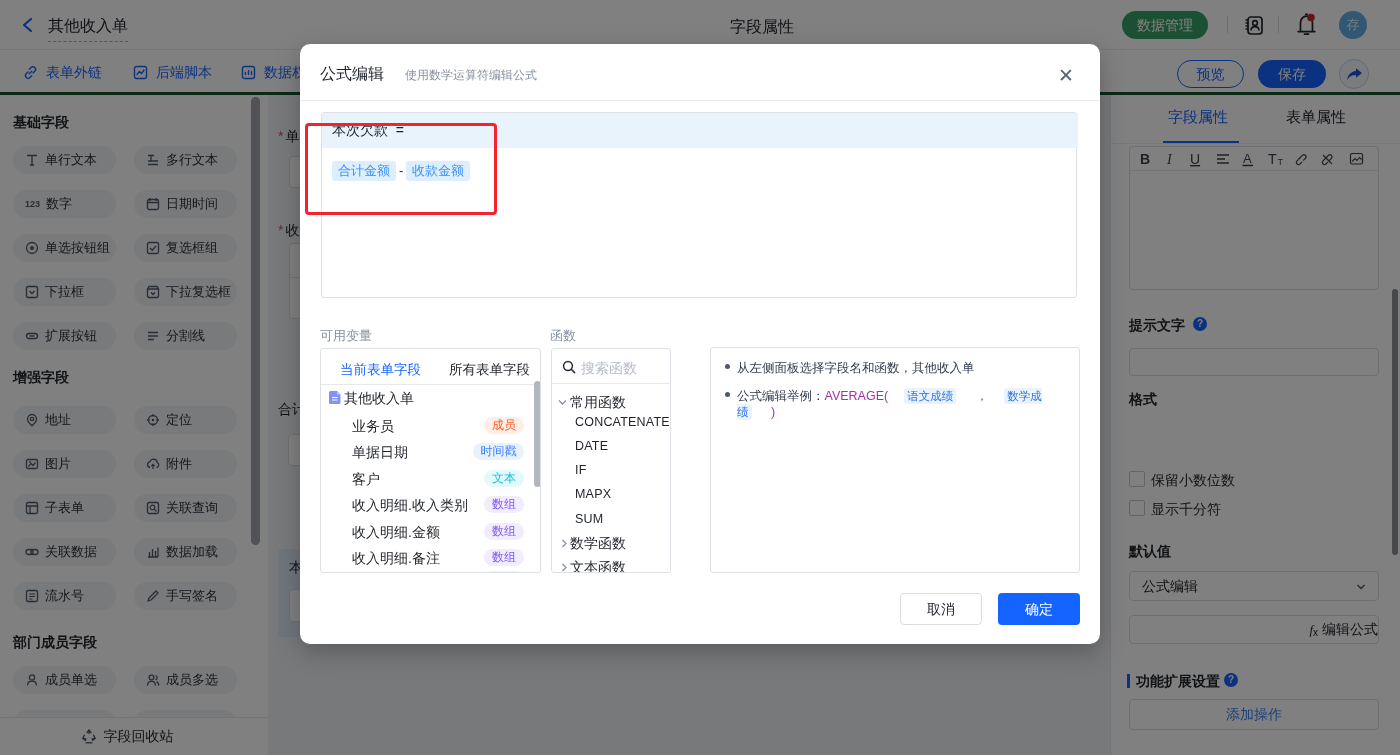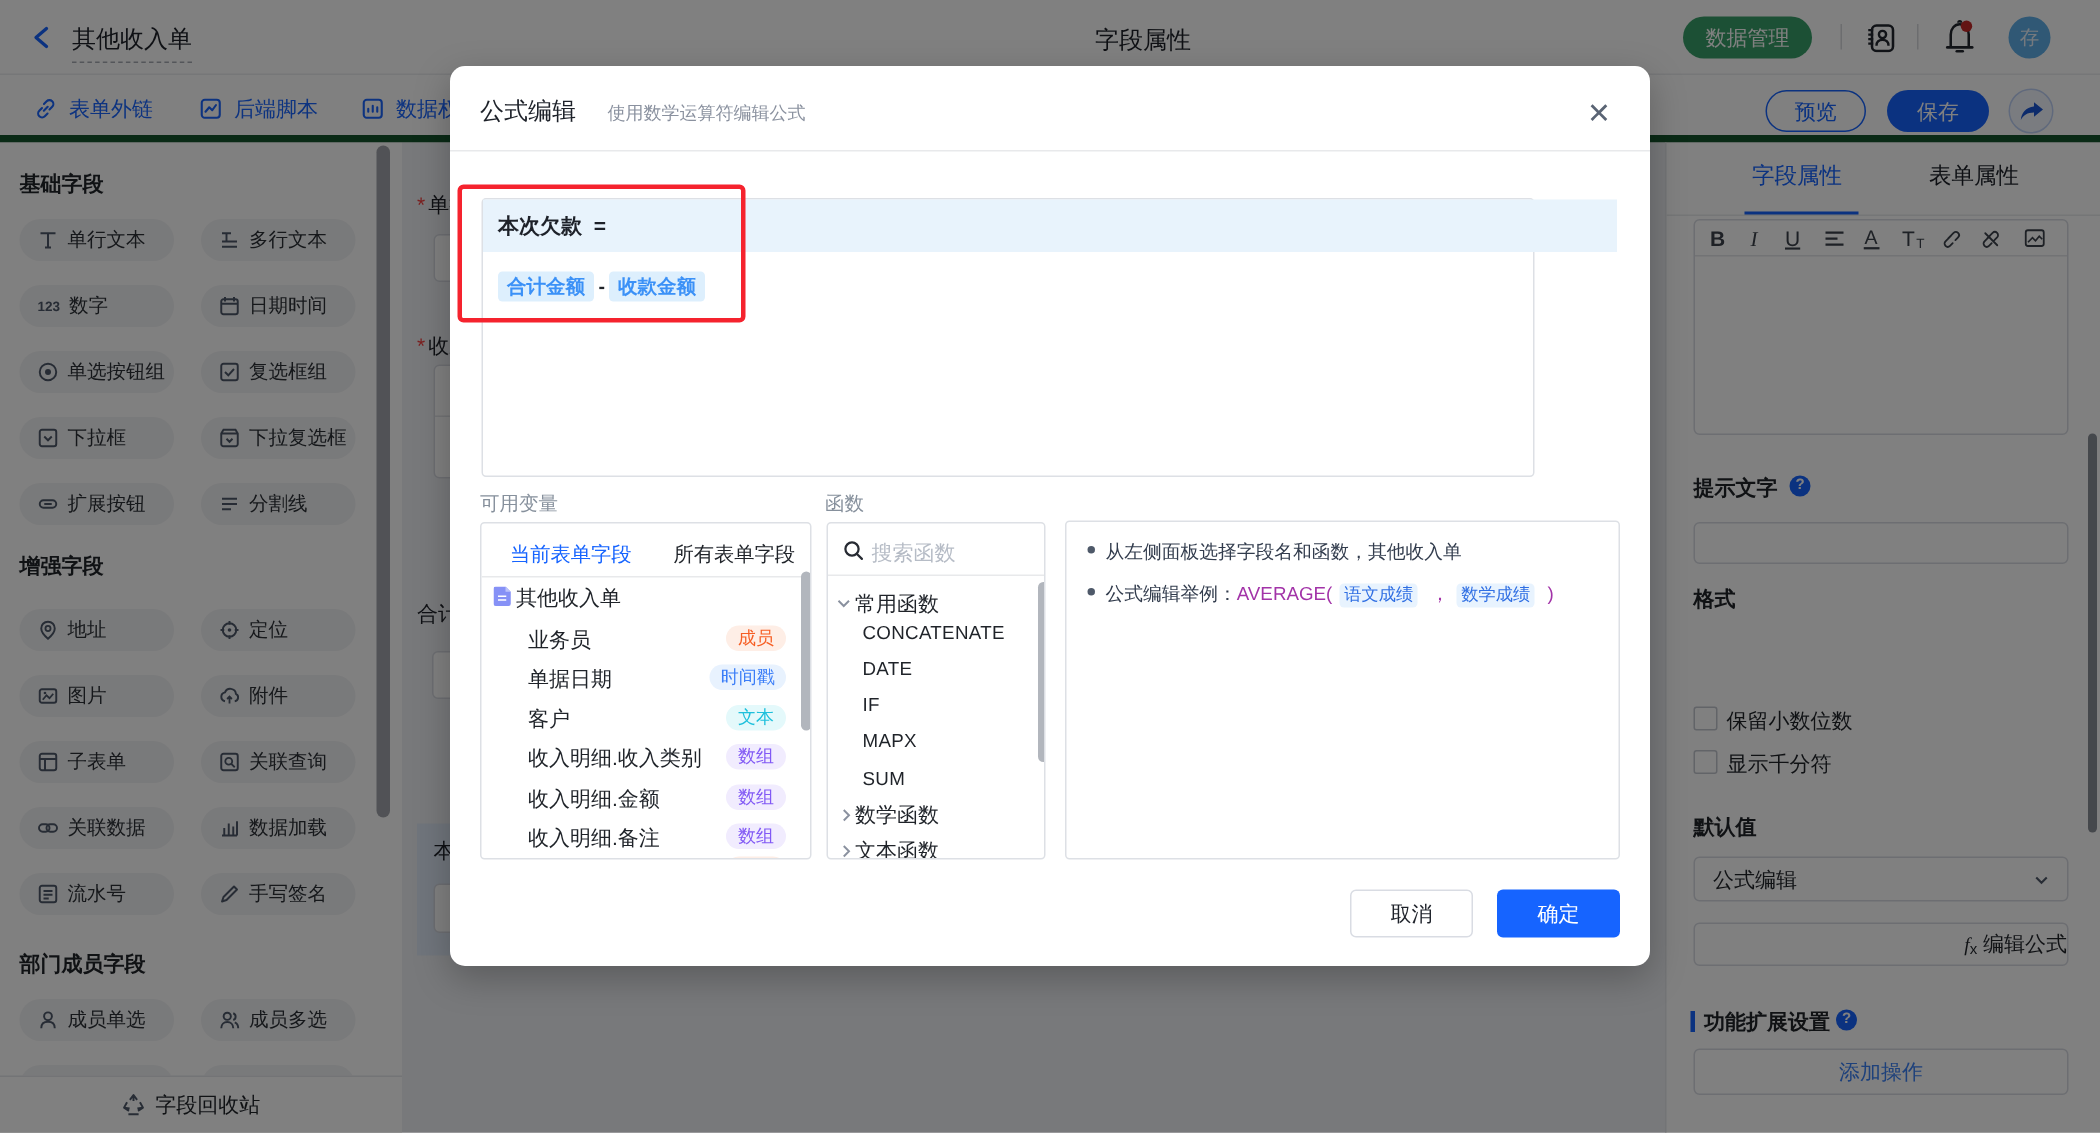--- a/index.html
+++ b/index.html
@@ -17,21 +17,21 @@
 .navtab { position:absolute; top:17px; font-size:16px; color:#1d2129; }
 .navtab.on { color:#1664ff;margin-top:40px; }
 #grnbtn { position:absolute; left:1122px; top:11px; width:86px; height:28px; background:#38a169;
   border-radius:14px; color:#fff; font-size:14px; text-align:center; line-height:28px; }
 .vsep { position:absolute; top:16px; width:1px; height:17px; background:#d8dadd; }
 #avatar { position:absolute; left:1339px; top:11px; width:28px; height:28px; border-radius:50%;
   background:#5fb0ea; color:#eaf2fb; font-size:13px; text-align:center; line-height:28px; }
 
 
 #toolbar { position:absolute; left:0; top:50px; width:1400px; height:45px; background:#fff;
-  border-bottom:5px solid #14532d; }
+  border-bottom:3px solid #14532d; }
 .tlink { position:absolute; top:0; height:45px; display:flex; align-items:center; gap:8px;
   color:#1a66ff; font-size:14px; }
 .pill { position:absolute; top:10px; height:28px; border-radius:14px; font-size:14px;
   text-align:center; line-height:26px; }
 #btn-prev { left:1177px; width:67px; border:1px solid #1664ff; color:#1664ff; background:#fff; }
 #btn-save { left:1258px; width:68px; background:#1664ff; color:#fff; line-height:28px; }
 #btn-share { position:absolute; left:1339px; top:9px; width:30px; height:30px; border-radius:50%;
   border:1px solid #bfd2f7; background:#f4f8ff; }
 
 
@@ -76,34 +76,34 @@
 #pg-scroll { position:absolute; left:1392px; top:289px; width:6px; height:266px; border-radius:3px;
   background:#8a8f99; }
 
 
 #modal { position:absolute; left:300px; top:44px; width:800px; height:600px; background:#fff;
   border-radius:10px; box-shadow:0 8px 24px rgba(0,0,0,0.25); }
 #m-head { position:absolute; left:0; top:0; width:800px; height:57px; border-bottom:1px solid #e8e9eb; }
 #m-title { position:absolute; left:20px; top:20px; font-size:16px; color:#1d2129; }
 #m-sub { position:absolute; left:105px; top:23px; font-size:12px; color:#8a919f; }
 #m-close { position:absolute; left:758px; top:20px; font-size:19px; color:#5a6474; }
-#editor { position:absolute; left:21px; top:88px; width:702px; height:186px;
-  border:1px solid #dde0e5; border-radius:3px; background:#fff;font-weight:bold; }
+#editor { position:absolute; left:21px; top:68px; width:756px; height:186px;
+  border:1px solid #dde0e5; border-radius:3px; background:#fff; }
 #ed-head { position:absolute; left:0; top:0; width:756px; height:35px; background:#e8f3fc;
   font-size:14px; color:#1d2129; line-height:35px; padding-left:10px; }
 .fchip { position:absolute; height:20px; background:#ddeffd; border-radius:3px; color:#3b91f7;
   font-size:13px; line-height:20px; text-align:center; }
 #redbox { position:absolute; left:5px; top:79px; width:192px; height:92px;
   border:3px solid #f5232e; border-radius:4px; }
 .plabel { position:absolute; font-size:13px; color:#86909c; }
 .pbox { position:absolute; border:1px solid #dde0e5; border-radius:3px; background:#fff; overflow:hidden; }
 .mtext { font-size:14px; color:#1f2329; }
 .tagp { position:absolute; height:17px; border-radius:9px; font-size:12px; line-height:17px;
   text-align:center; }
-.exchip { background:#e8f3fe; color:#306fe3; border-radius:3px; padding:2px 3px; margin:0 5px; font-size:11.5px; }
+.exchip { background:#e8f3fe; color:#306fe3; border-radius:3px; padding:2px 3px; margin:0 16px; font-size:11.5px; }
 #m-cancel { position:absolute; left:600px; top:549px; width:82px; height:32px;
   border:1px solid #d9dce3; border-radius:4px; background:#fff; font-size:14px; color:#1d2129;
   text-align:center; line-height:30px; }
 #m-ok { position:absolute; left:698px; top:549px; width:82px; height:32px; background:#1664ff;
   border-radius:4px; font-size:14px; color:#fff; text-align:center; line-height:32px; }
 </style>
 </head>
 <body>
 <div id="app">
   <div id="topbar">
@@ -349,21 +349,21 @@
     <div class="mtext" style="position:absolute;left:31px;top:148px">收入明细.收入类别</div>
     <div class="tagp" style="left:163px;top:147px;width:40px;background:#f1ecfe;color:#825af5">数组</div>
     <div class="mtext" style="position:absolute;left:31px;top:175px">收入明细.金额</div>
     <div class="tagp" style="left:163px;top:174px;width:40px;background:#f1ecfe;color:#825af5">数组</div>
     <div class="mtext" style="position:absolute;left:31px;top:201px">收入明细.备注</div>
     <div class="tagp" style="left:163px;top:200px;width:40px;background:#f1ecfe;color:#825af5">数组</div>
     <div class="mtext" style="position:absolute;left:31px;top:223px">业务员.部门</div>
     <div class="tagp" style="left:163px;top:222px;width:40px;background:#feeee6;color:#f65e24">成员</div>
     <div style="position:absolute;left:213px;top:32px;width:7px;height:106px;border-radius:4px;background:#b2b6bd"></div>
   </div>
-  <div class="pbox" style="left:251px;top:304px;width:146px;height:225px">
+  <div class="pbox" style="left:251px;top:304px;width:120px;height:225px">
     <div style="position:absolute;left:0;top:0;width:146px;height:35px;border-bottom:1px solid #e8e9eb"></div>
     <svg style="position:absolute;left:10px;top:11px" width="14" height="14" viewBox="0 0 14 14">
         <circle cx="6" cy="6" r="4.4" fill="none" stroke="#272b33" stroke-width="1.5"></circle>
         <path d="M9.3 9.3 L12.6 12.6" stroke="#272b33" stroke-width="1.5" stroke-linecap="round"></path>
       </svg>
     <div class="mtext" style="position:absolute;left:29px;top:11px;color:#b6bcc6">搜索函数</div>
     <svg style="position:absolute;left:5px;top:48px" width="11" height="11" viewBox="0 0 11 11">
         <path d="M2 3.5 L5.5 7 L9 3.5" fill="none" stroke="#8a919f" stroke-width="1.3"></path>
       </svg>
     <div class="mtext" style="position:absolute;left:18px;top:45px">常用函数</div>

